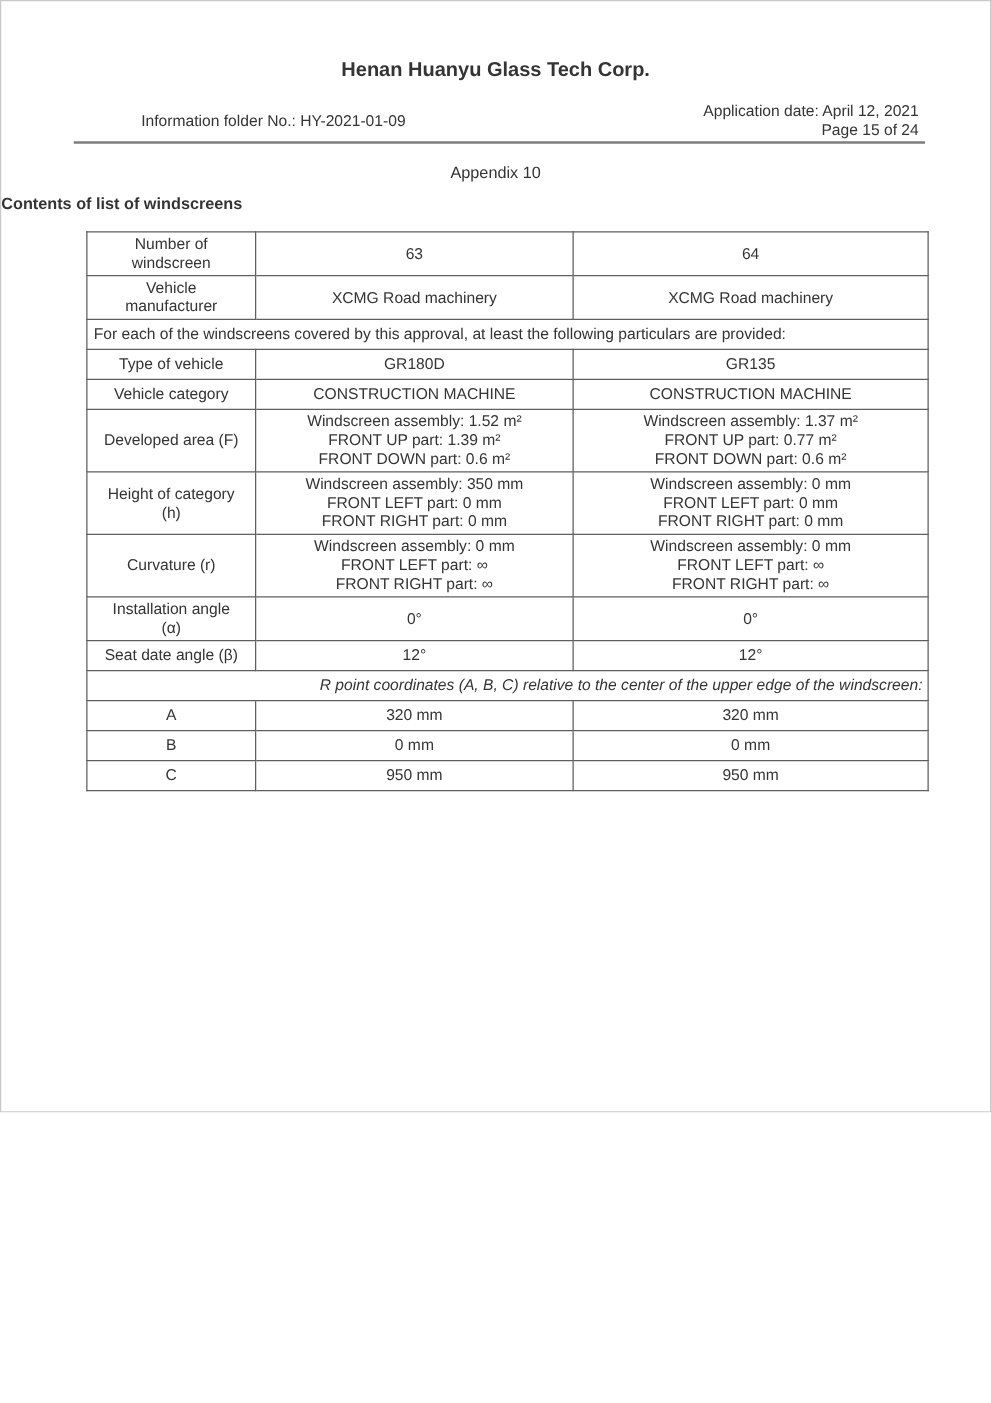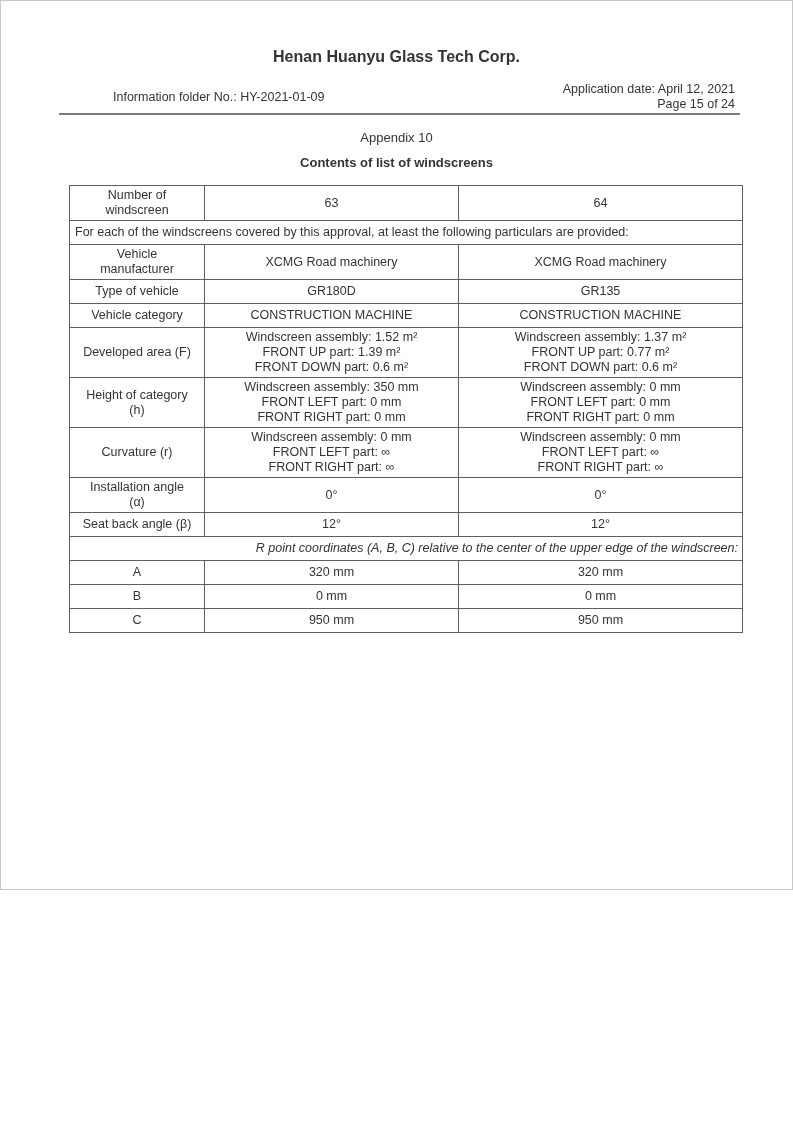--- a/index.html
+++ b/index.html
@@ -36,21 +36,20 @@
     margin: 1px 52px 0 58px;
   }
   .appendix-title {
     margin-top: 15px;
     text-align: center;
     font-size: 13px;
     font-weight: normal;
   }
   .doc-subtitle {
     margin-top: 10px;
-    text-align: center;
     font-size: 13px;
     font-weight: bold;
   }
   table.windscreen-table {
     border-collapse: collapse;
     table-layout: fixed;
     width: 673px;
     margin: 15px 0 0 68px;
   }
   table.windscreen-table td {
@@ -101,33 +100,33 @@
             <div class="line">windscreen</div>
           </td>
           <td class="value-cell">
             <div class="line">63</div>
           </td>
           <td class="value-cell">
             <div class="line">64</div>
           </td>
         </tr>
         <tr>
-          <td colspan="3" class="span-cell align-left"><span>For each of the windscreens covered by this approval, at least the following particulars are provided:</span></td>
-        </tr>
-        <tr>
           <td class="label-cell">
             <div class="line">Vehicle</div>
             <div class="line">manufacturer</div>
           </td>
           <td class="value-cell">
             <div class="line">XCMG Road machinery</div>
           </td>
           <td class="value-cell">
             <div class="line">XCMG Road machinery</div>
           </td>
+        </tr>
+        <tr>
+          <td colspan="3" class="span-cell align-left"><span>For each of the windscreens covered by this approval, at least the following particulars are provided:</span></td>
         </tr>
         <tr>
           <td class="label-cell">
             <div class="line">Type of vehicle</div>
           </td>
           <td class="value-cell">
             <div class="line">GR180D</div>
           </td>
           <td class="value-cell">
             <div class="line">GR135</div>
@@ -197,21 +196,21 @@
           </td>
           <td class="value-cell">
             <div class="line">0°</div>
           </td>
           <td class="value-cell">
             <div class="line">0°</div>
           </td>
         </tr>
         <tr>
           <td class="label-cell">
-            <div class="line">Seat back angle (β)</div>
+            <div class="line">Seat date angle (β)</div>
           </td>
           <td class="value-cell">
             <div class="line">12°</div>
           </td>
           <td class="value-cell">
             <div class="line">12°</div>
           </td>
         </tr>
         <tr>
           <td colspan="3" class="span-cell align-center"><span>R point coordinates (A, B, C) relative to the center of the upper edge of the windscreen:</span></td>

